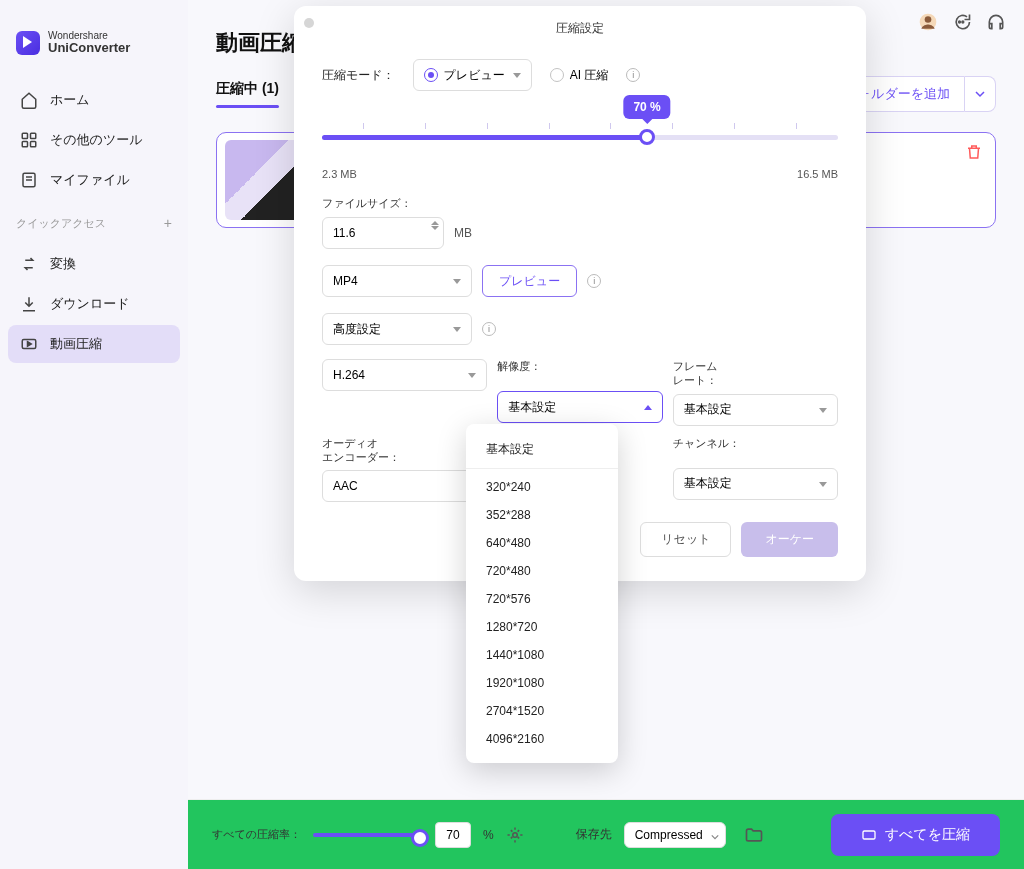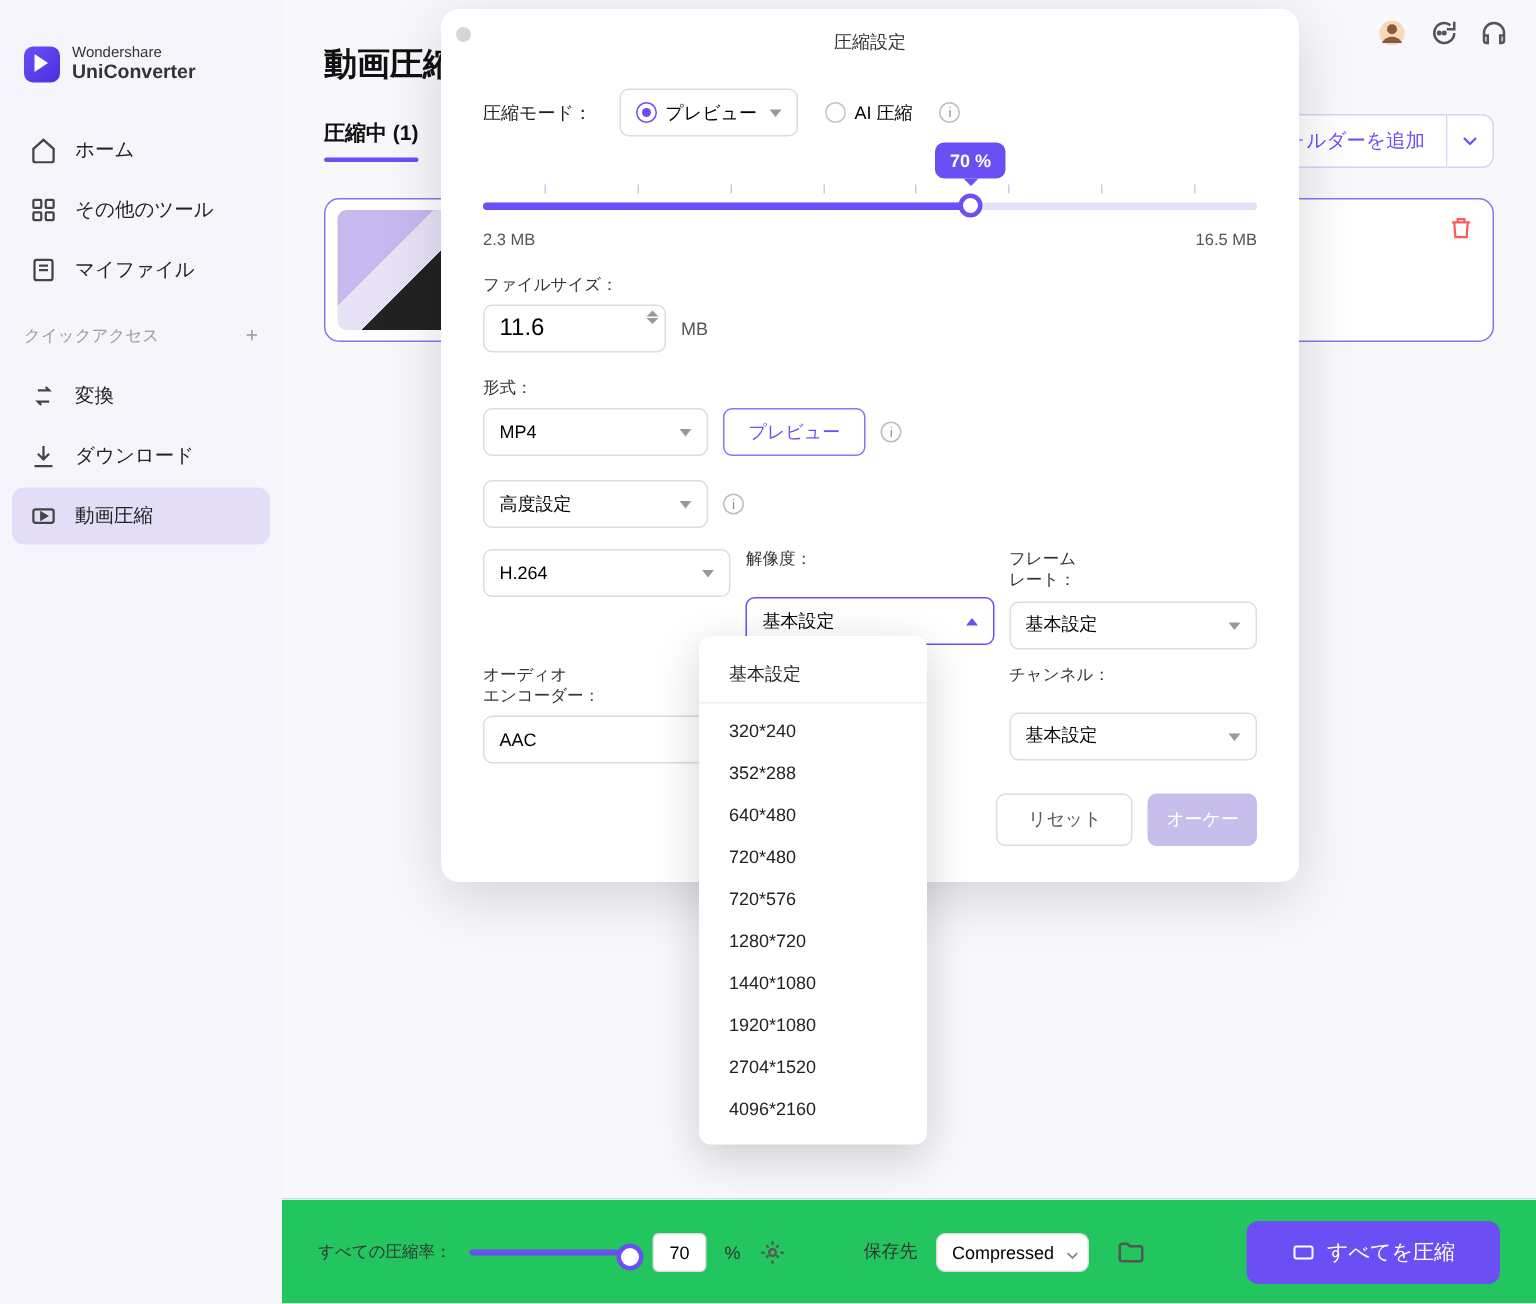--- a/index.html
+++ b/index.html
@@ -62,46 +62,46 @@
 .info-ic { width:14px; height:14px; border:1px solid #bbb; border-radius:50%; display:inline-flex; align-items:center; justify-content:center; font-size:9px; color:#888; }
 
 .slider-wrap { margin-top:44px; position:relative; }
 .slider-track { height:5px; background:#e4e0f5; border-radius:4px; position:relative; }
 .slider-fill { position:absolute; left:0; top:0; height:100%; width:63%; background:#6b4ff5; border-radius:4px; }
 .slider-thumb { position:absolute; left:63%; top:-6px; width:16px; height:16px; border-radius:50%; background:#fff; border:3px solid #6b4ff5; transform:translateX(-50%); }
 .slider-bubble { position:absolute; left:63%; top:-40px; transform:translateX(-50%); background:#6b4ff5; color:#fff; font-size:12px; font-weight:600; padding:5px 10px; border-radius:6px; }
 .slider-bubble::after { content:""; position:absolute; left:50%; bottom:-5px; transform:translateX(-50%); border-left:5px solid transparent; border-right:5px solid transparent; border-top:5px solid #6b4ff5; }
 .slider-ticks { position:absolute; top:-12px; left:8%; right:8%; display:flex; justify-content:space-between; }
 .slider-ticks span { width:1px; height:6px; background:#cfc8ee; }
-.slider-labels { display:flex; justify-content:space-between; font-size:11px; color:#555; margin-top:14px;gap:32px; }
+.slider-labels { display:flex; justify-content:space-between; font-size:11px; color:#555; margin-top:28px;gap:32px; }
 
 .fld { margin-top:16px; }
 .fld-label { font-size:11px; color:#333; margin-bottom:6px; }
 .fld-row { display:flex; align-items:center; gap:10px; }
-.num-input { width:122px; height:32px; border:1px solid #ddd; border-radius:6px; padding:0 24px 0 10px; font-size:16px; position:relative; display:flex; align-items:center; }
+.num-input { width:122px; height:32px; border:1px solid #ddd; border-radius:6px; padding:0 24px 0 10px; font-size:12px; position:relative; display:flex; align-items:center; }
 .num-input .spin { position:absolute; right:4px; top:3px; display:flex; flex-direction:column; gap:1px; }
 .num-input .spin span { width:0; height:0; border-left:4px solid transparent; border-right:4px solid transparent; }
 .num-input .spin .up { border-bottom:4px solid #999; }
 .num-input .spin .dn { border-top:4px solid #999; }
 .unit { font-size:12px; color:#555; }
 
 .sel { height:32px; border:1px solid #ddd; border-radius:6px; padding:0 26px 0 10px; font-size:12px; display:flex; align-items:center; position:relative; background:#fff; cursor:pointer; }
 .sel::after { content:""; position:absolute; right:10px; top:13px; width:0; height:0; border-left:4px solid transparent; border-right:4px solid transparent; border-top:5px solid #999; }
 .sel.open { border-color:#6b4ff5; }
 .sel.open::after { border-top:none; border-bottom:5px solid #6b4ff5; }
 
 .preview-btn { height:32px; border:1.5px solid #8b72f2; color:#6b4ff5; background:#fff; border-radius:6px; padding:0 16px; font-size:12px; cursor:pointer; }
 
 .grid3 { display:grid; grid-template-columns:1fr 1fr 1fr; gap:10px; margin-top:14px; }
 .grid3 .sel { width:100%; }
 .col-label { font-size:11px; color:#333; margin-bottom:6px; line-height:1.3; min-height:26px; }
 
 .btn-row { display:flex; justify-content:flex-end; gap:10px; margin-top:20px; }
 .btn-secondary { border:1px solid #ddd; background:#fff; color:#555; padding:8px 20px; border-radius:6px; font-size:12px; cursor:pointer; }
-.btn-prim-dis { background:#c8beeb; color:#fff; border:none; padding:8px 12px; border-radius:6px; font-size:12px; }
+.btn-prim-dis { background:#c8beeb; color:#fff; border:none; padding:8px 24px; border-radius:6px; font-size:12px; }
 
 .dropdown-list { position:absolute; left:466px; top:424px; width:152px; background:#fff; border-radius:8px; box-shadow:0 8px 30px rgba(0,0,0,0.18); padding:10px 0; z-index:200; }
 .dropdown-list .opt { padding:7px 20px; font-size:12px; color:#222; cursor:pointer; }
 .dropdown-list .opt.sep { border-bottom:1px solid #eee; margin-bottom:4px; padding-bottom:10px; font-weight:500; }
 
 svg { display:block; }
 </style>
 </head>
 <body>
 
@@ -307,21 +307,20 @@
         <div class="spin">
             <span class="up"></span>
             <span class="dn"></span>
           </div>
       </div>
       <span class="unit">MB</span>
     </div>
   </div>
 
   <div class="fld">
-    <div class="fld-label">形式：</div>
     <div class="fld-row">
       <div class="sel" style="width:150px">
           <span>MP4</span>
         </div>
       <button class="preview-btn">プレビュー</button>
       <span class="info-ic">i</span>
     </div>
   </div>
 
   <div class="fld">

